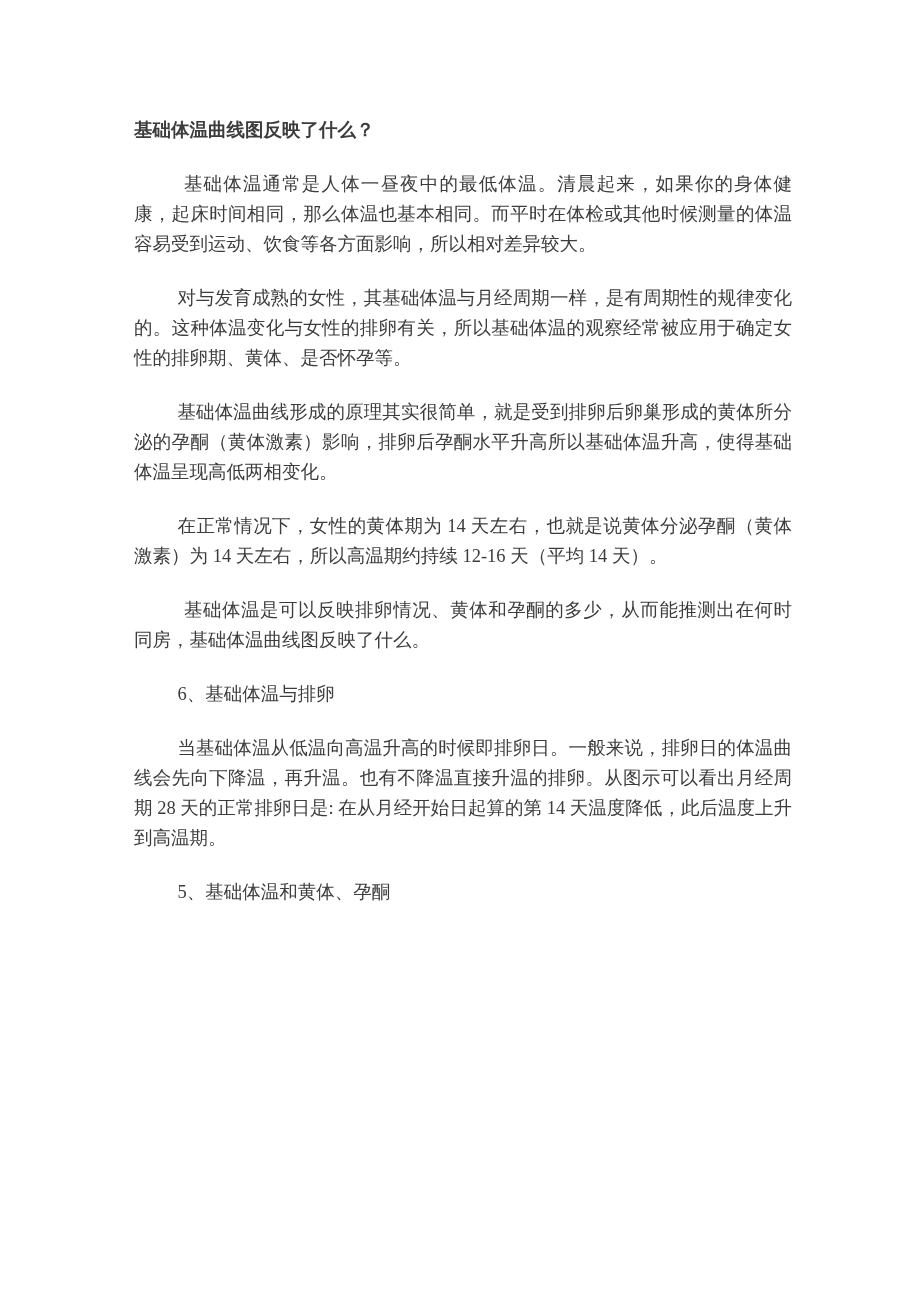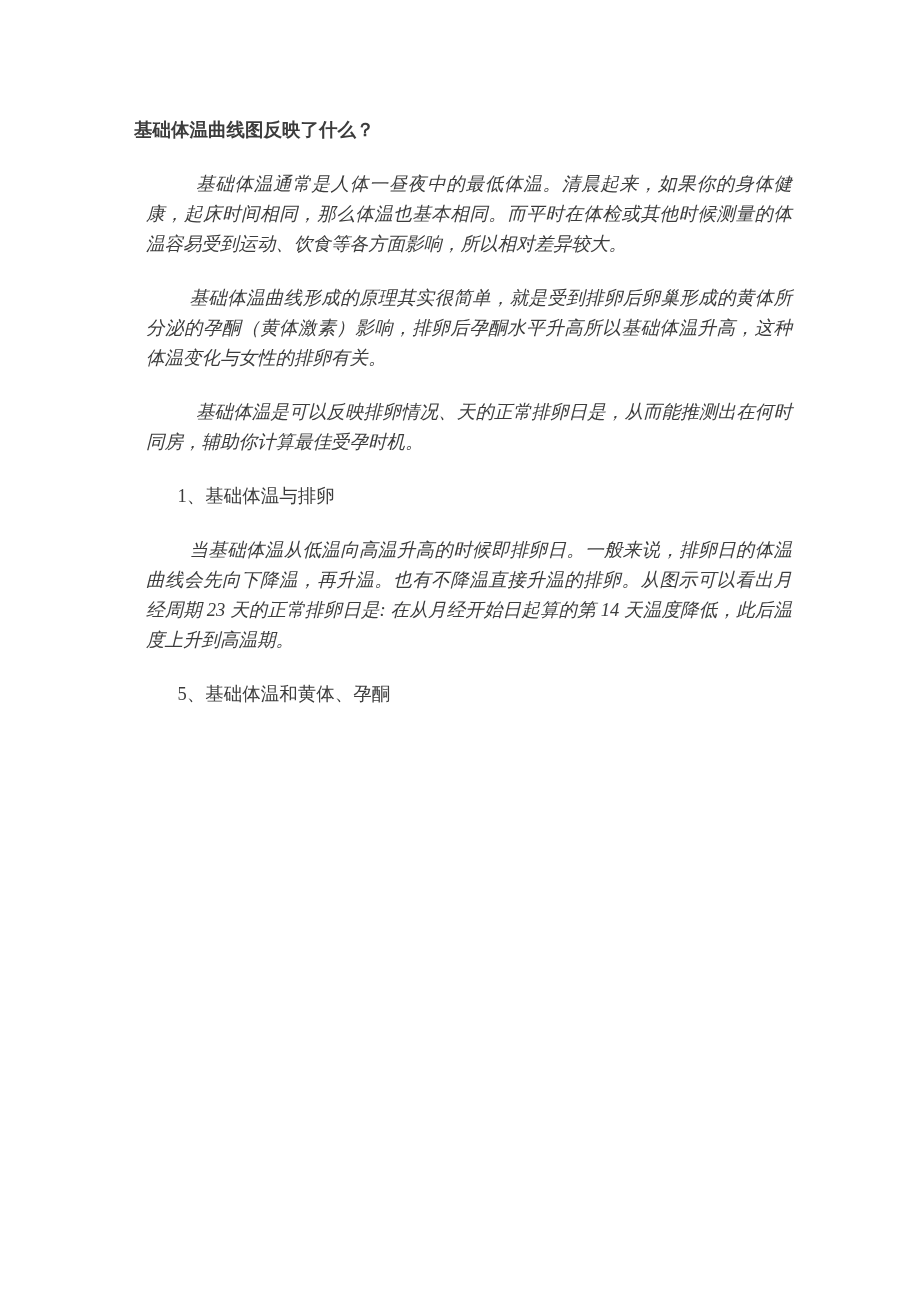--- a/index.html
+++ b/index.html
@@ -25,48 +25,49 @@
   }
   .heading {
     margin: 0 0 24px 0;
     font-family: "Liberation Sans", "DejaVu Sans", sans-serif;
     font-weight: 700;
     font-size: 18.5px;
     line-height: 30px;
     color: #3c3c3c;
   }
   .para {
-    margin: 0 0 24px 12px;
+    margin: 0 0 24px 0;
     text-indent: 2.35em;
     text-align: justify;
-    font-style: italic;
   }
   .indent-lg { text-indent: 2.7em; }
   .mt-lg { margin-top: 17px; }
   .mt-md { margin-top: 13px; }
   .list-item {
     margin: 0 0 24px 0;
     text-indent: 2.35em;
   }
 </style>
 </head>
 <body>
 
 <main class="page">
   <h2 class="heading">基础体温曲线图反映了什么？</h2>
 
   <p class="para indent-lg">基础体温通常是人体一昼夜中的最低体温。清晨起来，如果你的身体健康，起床时间相同，那么体温也基本相同。而平时在体检或其他时候测量的体温容易受到运动、饮食等各方面影响，所以相对差异较大。</p>
 
+  <p class="para">对与发育成熟的女性，其基础体温与月经周期一样，是有周期性的规律变化的。这种体温变化与女性的排卵有关，所以基础体温的观察经常被应用于确定女性的排卵期、黄体、是否怀孕等。</p>
 
 
-  <p class="para">基础体温曲线形成的原理其实很简单，就是受到排卵后卵巢形成的黄体所分泌的孕酮（黄体激素）影响，排卵后孕酮水平升高所以基础体温升高，这种体温变化与女性的排卵有关。</p>
+  <p class="para">基础体温曲线形成的原理其实很简单，就是受到排卵后卵巢形成的黄体所分泌的孕酮（黄体激素）影响，排卵后孕酮水平升高所以基础体温升高，使得基础体温呈现高低两相变化。</p>
+
+  <p class="para">在正常情况下，女性的黄体期为 14 天左右，也就是说黄体分泌孕酮（黄体激素）为 14 天左右，所以高温期约持续 12-16 天（平均 14 天）。</p>
 
 
 
+  <p class="para indent-lg">基础体温是可以反映排卵情况、黄体和孕酮的多少，从而能推测出在何时同房，基础体温曲线图反映了什么。</p>
 
-  <p class="para indent-lg">基础体温是可以反映排卵情况、天的正常排卵日是，从而能推测出在何时同房，辅助你计算最佳受孕时机。</p>
+  <p class="list-item">6、基础体温与排卵</p>
 
-  <p class="list-item">1、基础体温与排卵</p>
-
-  <p class="para">当基础体温从低温向高温升高的时候即排卵日。一般来说，排卵日的体温曲线会先向下降温，再升温。也有不降温直接升温的排卵。从图示可以看出月经周期 23 天的正常排卵日是: 在从月经开始日起算的第 14 天温度降低，此后温度上升到高温期。</p>
+  <p class="para">当基础体温从低温向高温升高的时候即排卵日。一般来说，排卵日的体温曲线会先向下降温，再升温。也有不降温直接升温的排卵。从图示可以看出月经周期 28 天的正常排卵日是: 在从月经开始日起算的第 14 天温度降低，此后温度上升到高温期。</p>
 
   <p class="list-item">5、基础体温和黄体、孕酮</p>
 </main>
 
 </body></html>

